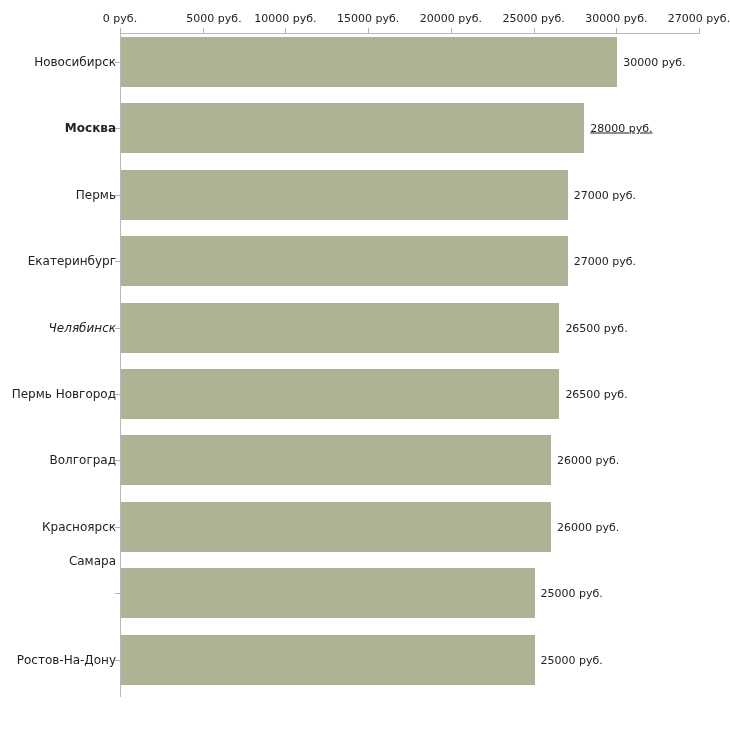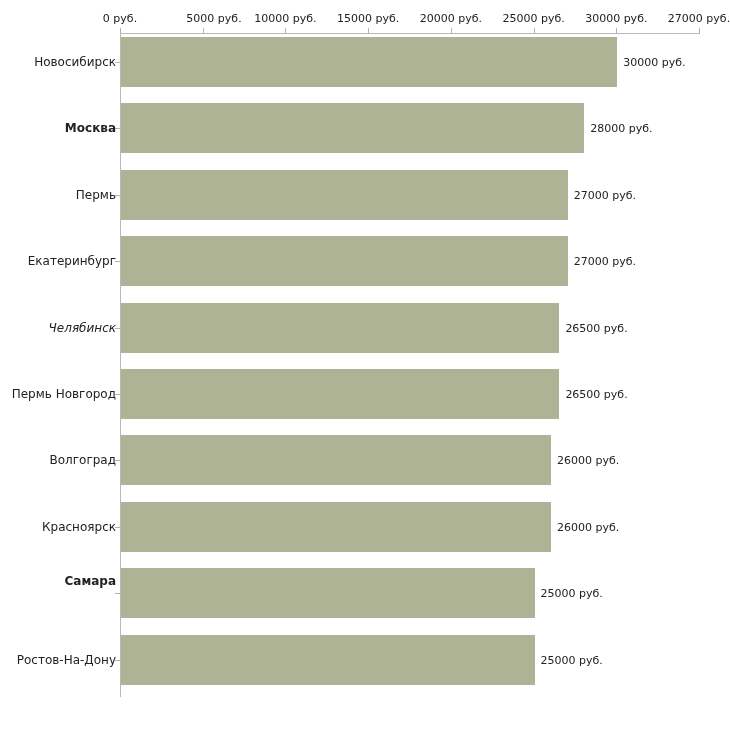--- a/index.html
+++ b/index.html
@@ -136,39 +136,39 @@
     </div>
   <div id="y-tick-labels">
       <div class="y-tick-label" style="top: 62px;">Новосибирск</div>
       <div class="y-tick-label" style="top: 128.4px; font-weight: bold;">Москва</div>
       <div class="y-tick-label" style="top: 194.8px;">Пермь</div>
       <div class="y-tick-label" style="top: 261.2px;">Екатеринбург</div>
       <div class="y-tick-label" style="top: 327.6px; font-style: italic;">Челябинск</div>
       <div class="y-tick-label" style="top: 394px;">Пермь Новгород</div>
       <div class="y-tick-label" style="top: 460.4px; text-align: right;">Волгоград</div>
       <div class="y-tick-label" style="top: 526.8px;">Красноярск</div>
-      <div class="y-tick-label" style="top: 581px; font-weight: bold;">Самара</div>
+      <div class="y-tick-label" style="top: 561px;">Самара</div>
       <div class="y-tick-label" style="top: 659.6px;">Ростов-На-Дону</div>
     </div>
 
   <div id="bars">
       <div class="bar" title="Новосибирск 30000 руб." style="top: 37px; width: 496.286px; background: rgb(174, 179, 149);"></div>
       <div class="bar" title="Москва 28000 руб." style="top: 103.4px; width: 463.2px; background: rgb(174, 179, 149);"></div>
       <div class="bar" title="Пермь 27000 руб." style="top: 169.8px; width: 446.657px; background: rgb(174, 179, 149);"></div>
       <div class="bar" title="Екатеринбург 27000 руб." style="top: 236.2px; width: 446.657px; background: rgb(174, 179, 149);"></div>
       <div class="bar" title="Челябинск 26500 руб." style="top: 302.6px; width: 438.386px; background: rgb(174, 179, 149);"></div>
       <div class="bar" title="Нижний Новгород 26500 руб." style="top: 369px; width: 438.386px; background: rgb(174, 179, 149);"></div>
       <div class="bar" title="Волгоград 26000 руб." style="top: 435.4px; width: 430.114px; background: rgb(174, 179, 149);"></div>
       <div class="bar" title="Красноярск 26000 руб." style="top: 501.8px; width: 430.114px; background: rgb(174, 179, 149);"></div>
       <div class="bar" title="Самара 25000 руб." style="top: 568.2px; width: 413.571px; background: rgb(174, 179, 149);"></div>
       <div class="bar" title="Ростов-На-Дону 25000 руб." style="top: 634.6px; width: 413.571px; background: rgb(174, 179, 149);"></div>
     </div>
   <div id="bar-labels">
       <div class="bar-value-label" style="left: 623.286px; top: 62px;">30000 руб.</div>
-      <div class="bar-value-label" style="left: 590.2px; top: 128.4px;">28000 руб.</div>
+      <div class="bar-value-label" style="left: 590.2px; top: 128.4px; text-decoration: underline;">28000 руб.</div>
       <div class="bar-value-label" style="left: 573.657px; top: 194.8px;">27000 руб.</div>
       <div class="bar-value-label" style="left: 573.657px; top: 261.2px;">27000 руб.</div>
       <div class="bar-value-label" style="left: 565.386px; top: 327.6px;">26500 руб.</div>
       <div class="bar-value-label" style="left: 565.386px; top: 394px;">26500 руб.</div>
       <div class="bar-value-label" style="left: 557.114px; top: 460.4px;">26000 руб.</div>
       <div class="bar-value-label" style="left: 557.114px; top: 526.8px;">26000 руб.</div>
       <div class="bar-value-label" style="left: 540.571px; top: 593.2px;">25000 руб.</div>
       <div class="bar-value-label" style="left: 540.571px; top: 659.6px;">25000 руб.</div>
     </div>
 

